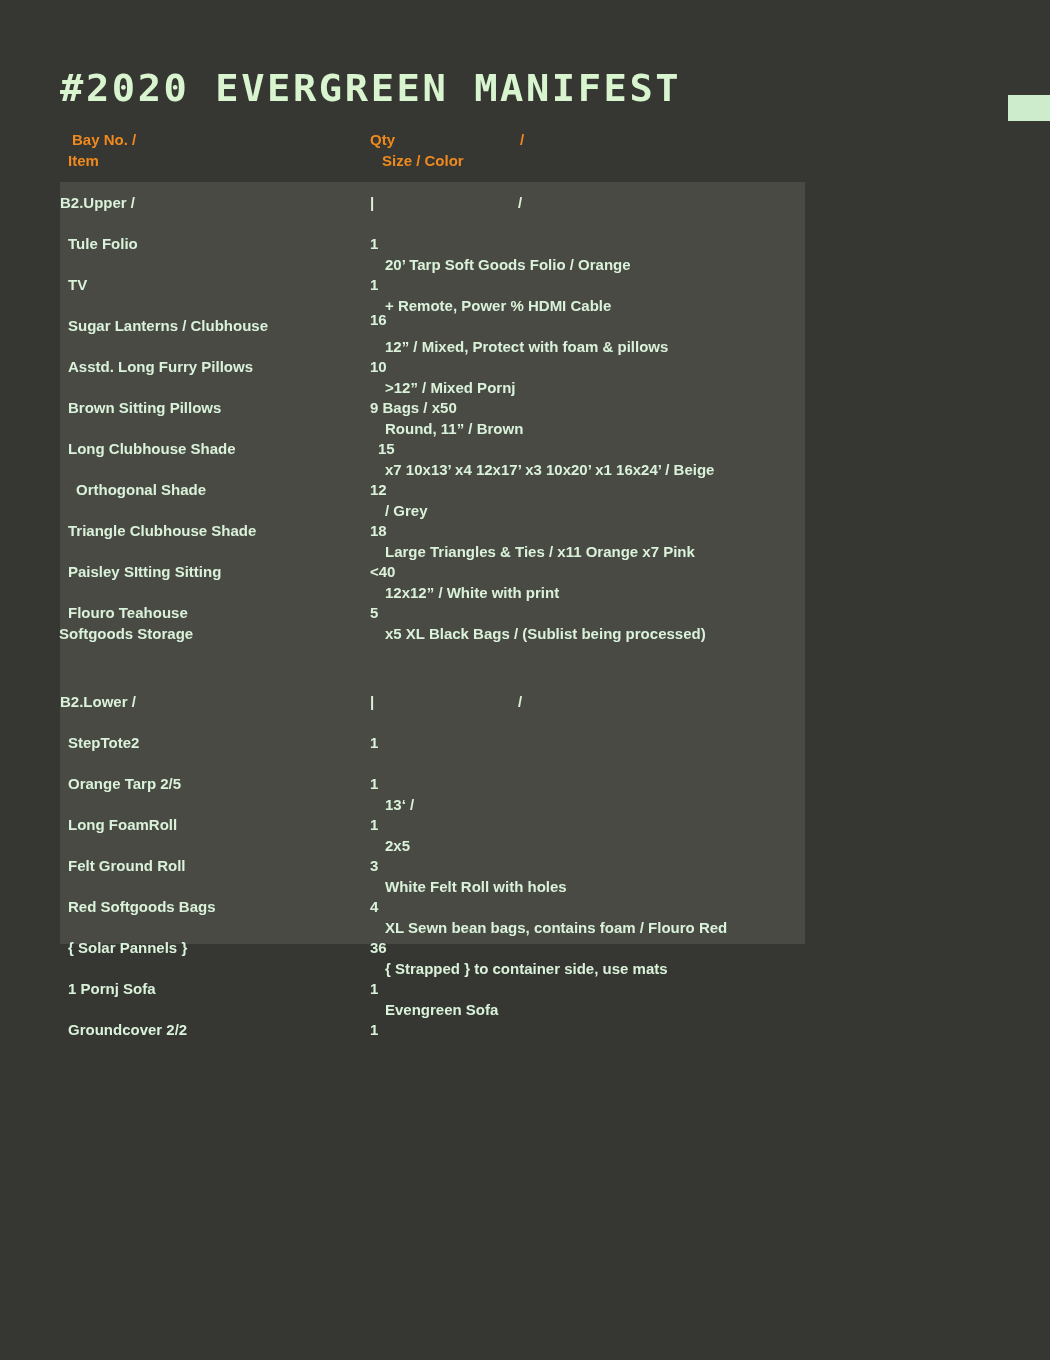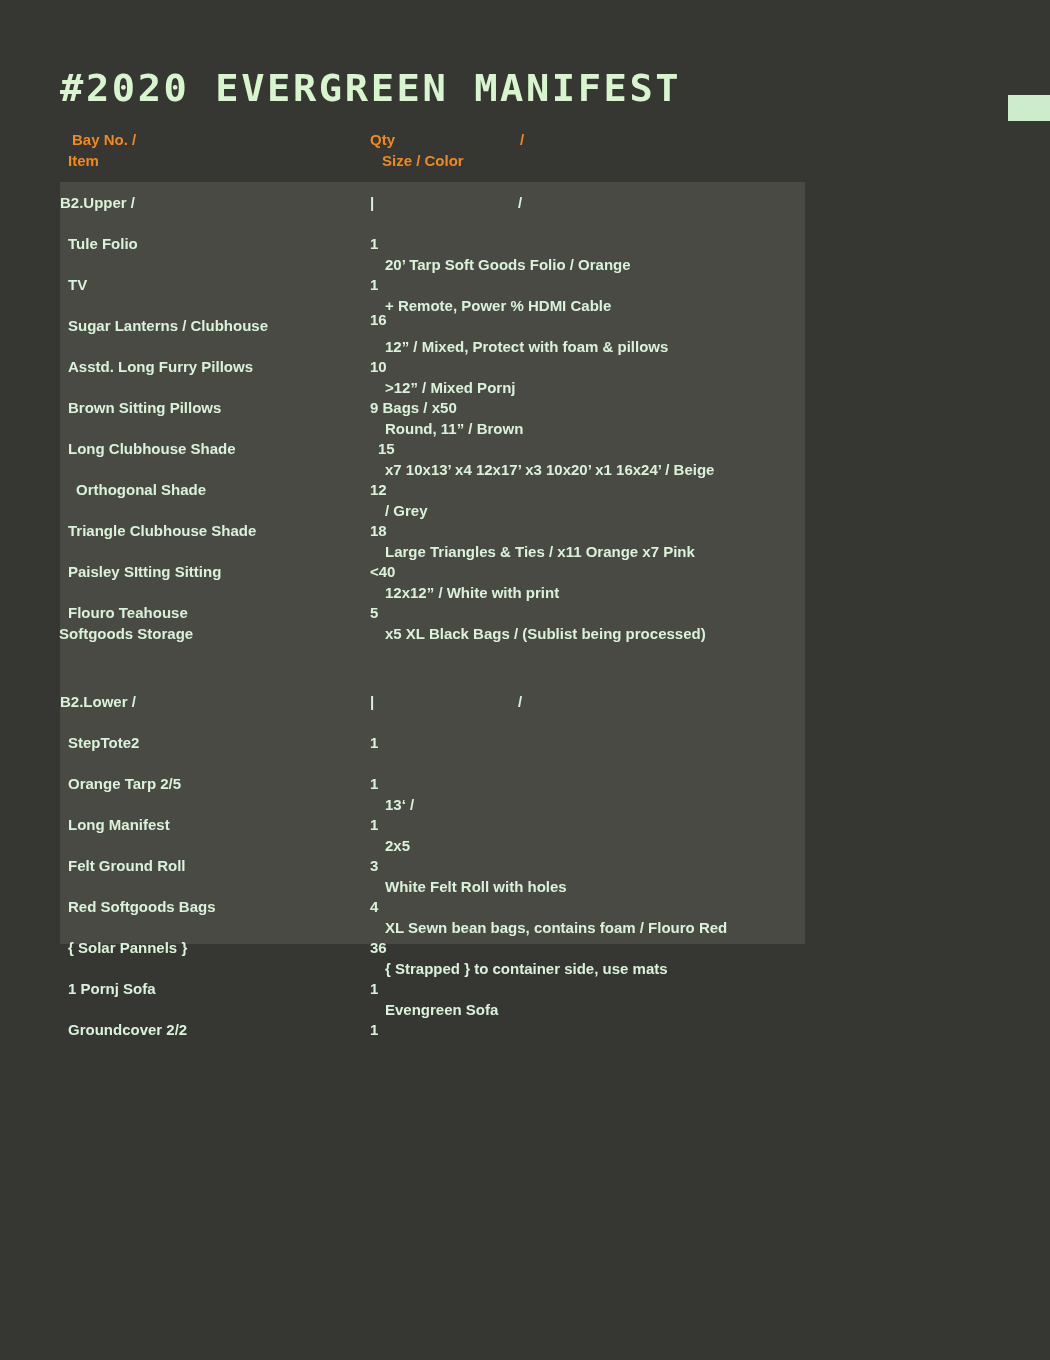--- a/index.html
+++ b/index.html
@@ -181,21 +181,21 @@
       <div class="row-label" style="left: -1px; top: 442.6px;">Softgoods Storage</div>
       <div class="row-desc" style="left: 325px; top: 442.6px;">x5 XL Black Bags / (Sublist being processed)</div>
       <div class="row-label" style="left: 0px; top: 511px; padding-left: 0px; margin-left: 0px; transform: translateX(0px);">B2.Lower /</div>
       <div class="bar" style="left: 310px; top: 511px;">|</div>
       <div class="bar" style="left: 458px; top: 511px;">/</div>
       <div class="row-label" style="left: 8px; top: 552px;">StepTote2</div>
       <div class="row-qty" style="left: 310px; top: 552px;">1</div>
       <div class="row-label" style="left: 8px; top: 593px;">Orange Tarp 2/5</div>
       <div class="row-qty" style="left: 310px; top: 593px;">1</div>
       <div class="row-desc" style="left: 325px; top: 613.6px;">13‘ /</div>
-      <div class="row-label" style="left: 8px; top: 634px;">Long Manifest</div>
+      <div class="row-label" style="left: 8px; top: 634px;">Long FoamRoll</div>
       <div class="row-qty" style="left: 310px; top: 634px;">1</div>
       <div class="row-desc" style="left: 325px; top: 654.6px;">2x5</div>
       <div class="row-label" style="left: 8px; top: 675px;">Felt Ground Roll</div>
       <div class="row-qty" style="left: 310px; top: 675px;">3</div>
       <div class="row-desc" style="left: 325px; top: 695.6px;">White Felt Roll with holes</div>
       <div class="row-label" style="left: 8px; top: 716px;">Red Softgoods Bags</div>
       <div class="row-qty" style="left: 310px; top: 716px;">4</div>
       <div class="row-desc" style="left: 325px; top: 736.6px;">XL Sewn bean bags, contains foam / Flouro Red</div>
       <div class="row-label" style="left: 8px; top: 757px;">{ Solar Pannels }</div>
       <div class="row-qty" style="left: 310px; top: 757px;">36</div>

